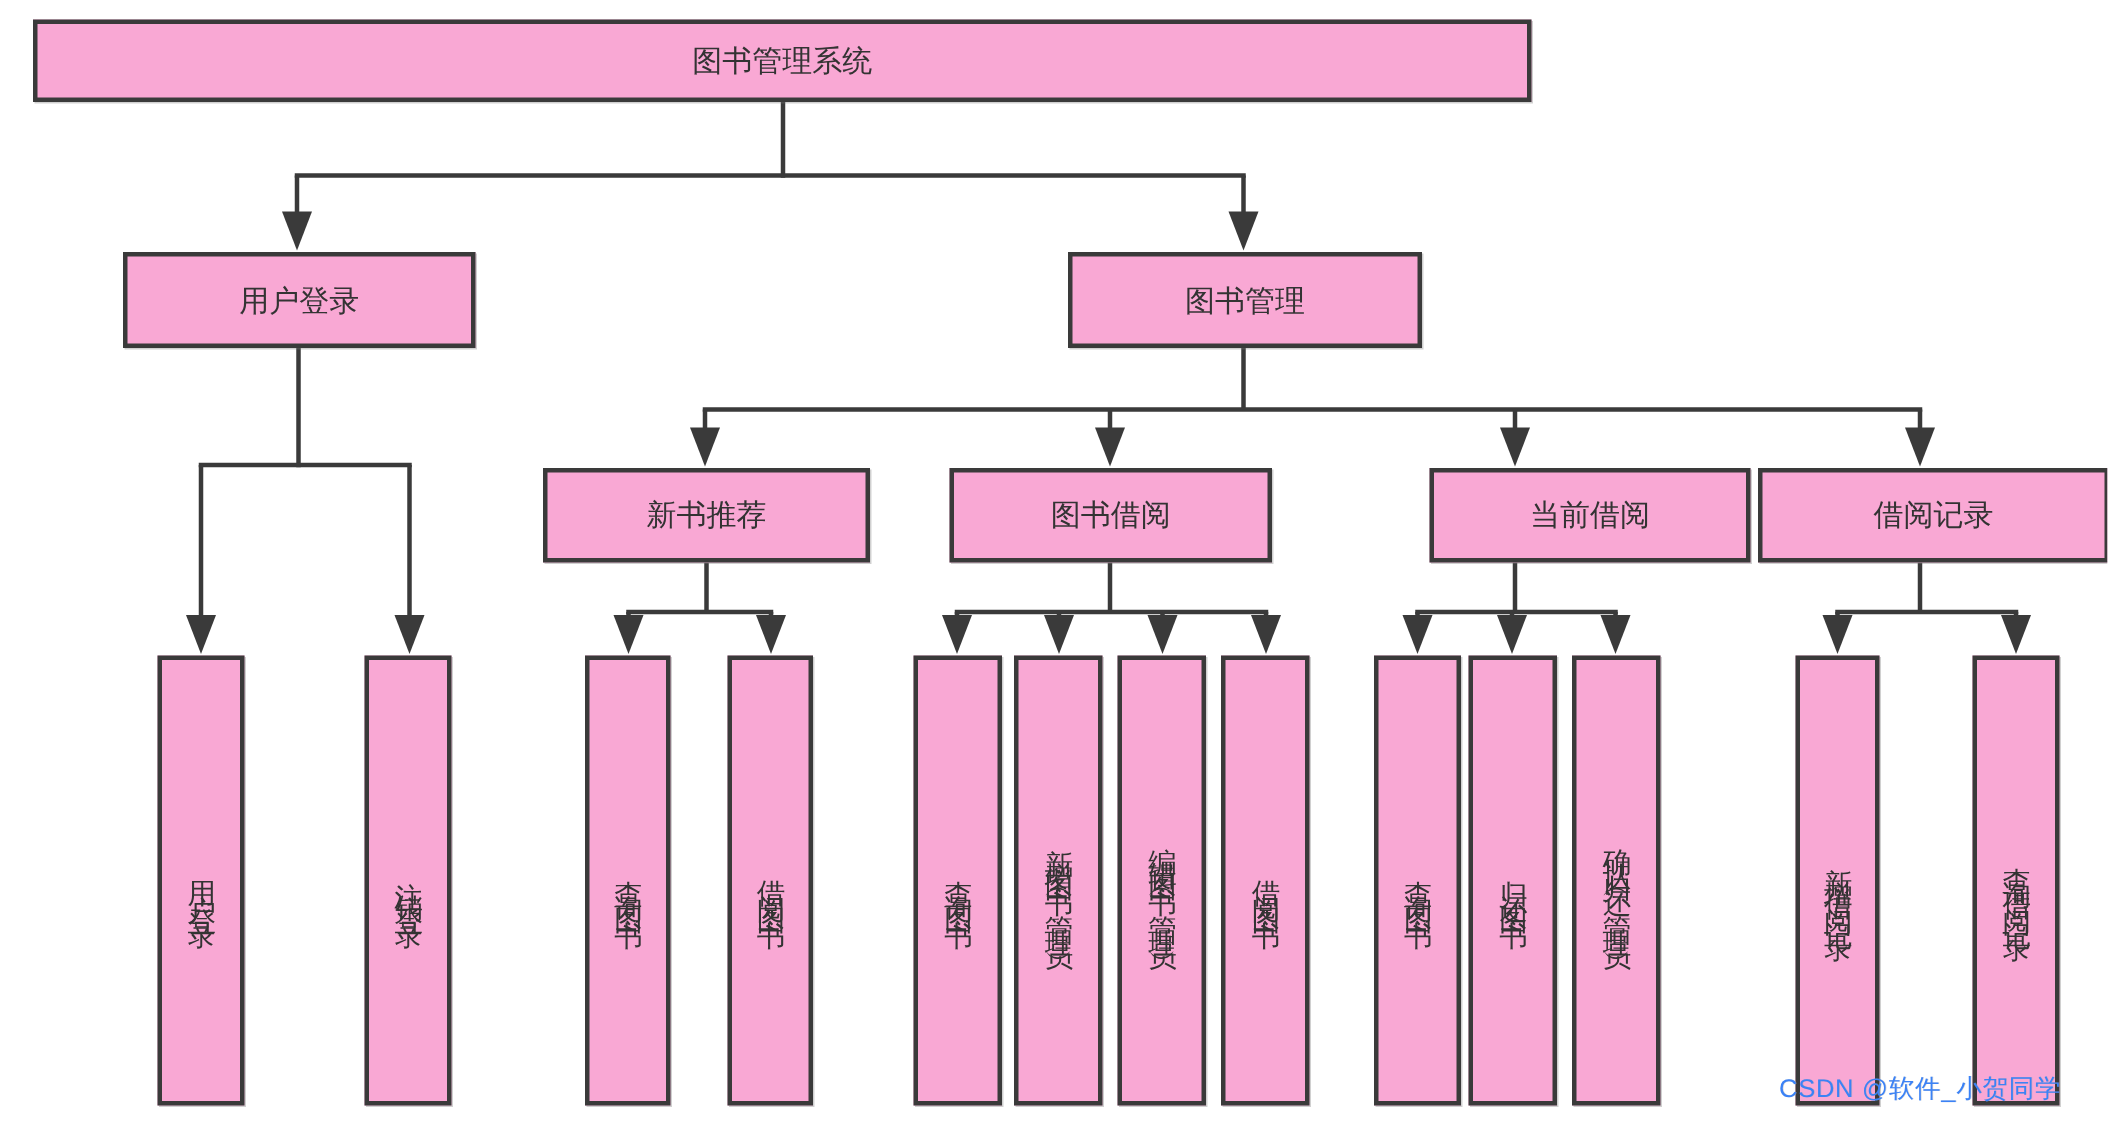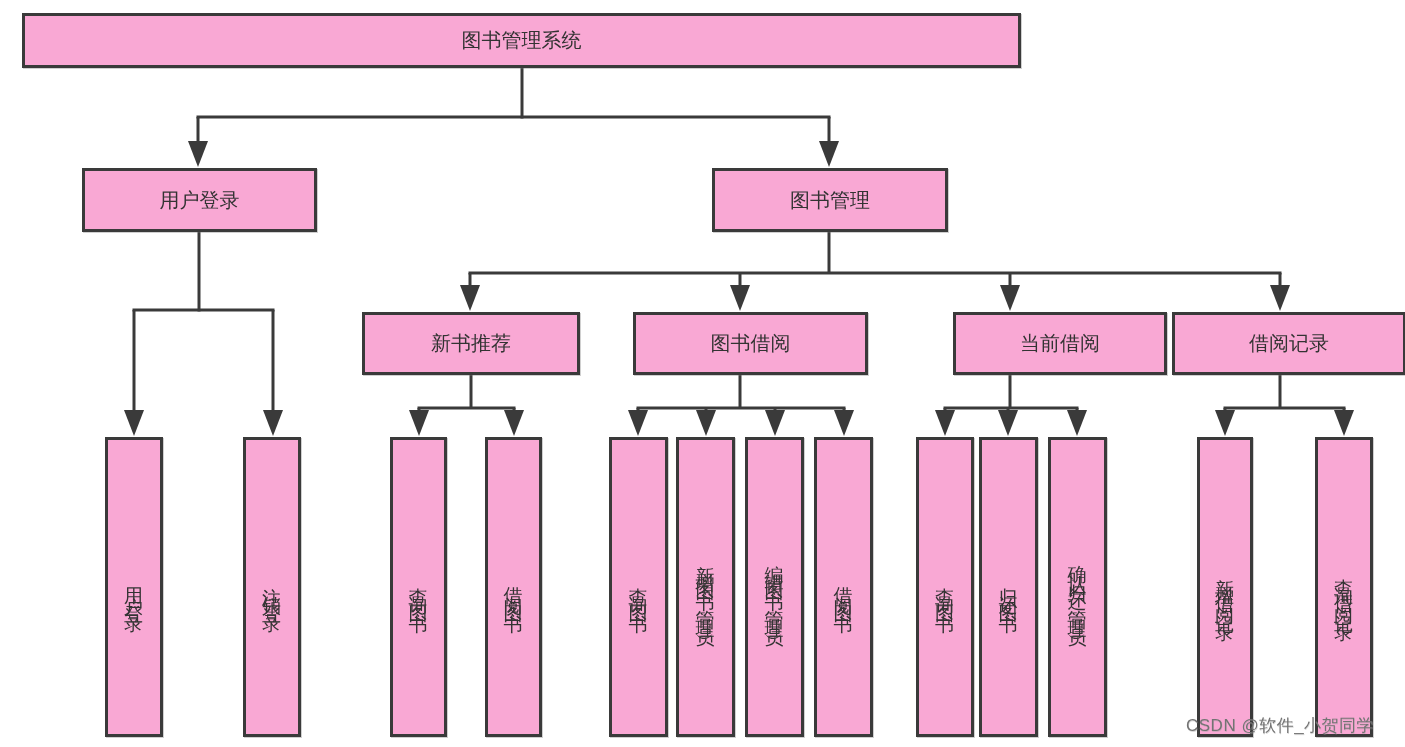--- a/index.html
+++ b/index.html
@@ -33,21 +33,21 @@
     writing-mode:vertical-rl;
     letter-spacing:9px;
     line-height:1.0;
     padding-top:6px;
   }
   .watermark{
     position:absolute;
     left:1186px;top:714px;
     width:210px;
     font-size:17px;
-    color:#737373;
+    color:#3b82f6;
     letter-spacing:0.5px;
     white-space:nowrap;
     text-shadow:0.5px 0.5px 0 rgba(160,160,160,0.4);
   }
 </style>
 </head>
 <body>
 
 <div id="stage">
 
@@ -125,21 +125,21 @@
       <polygon points="1334,410 1354,410 1344,436" stroke="none"></polygon>
     </g>
   </svg>
 
   <div class="box root">图书管理系统</div>
 
   <div class="box lvl2" style="left:82px;width:235px;">用户登录</div>
   <div class="box lvl2" style="left:712px;width:236px;">图书管理</div>
 
   <div class="box lvl3" style="left:362px;width:218px;">新书推荐</div>
-  <div class="box lvl3" style="left:633px;width:235px;">图书借阅</div>
+  <div class="box lvl3" style="left:633px;width:215px;">图书借阅</div>
   <div class="box lvl3" style="left:953px;width:214px;">当前借阅</div>
   <div class="box lvl3" style="left:1172px;width:234px;">借阅记录</div>
 
   <div class="box leaf" style="left:105px;width:58px;">用户登录</div>
   <div class="box leaf" style="left:243px;width:58px;">注销登录</div>
 
   <div class="box leaf" style="left:390px;width:57px;">查询图书</div>
   <div class="box leaf" style="left:485px;width:57px;">借阅图书</div>
 
   <div class="box leaf" style="left:609px;width:59px;">查询图书</div>

